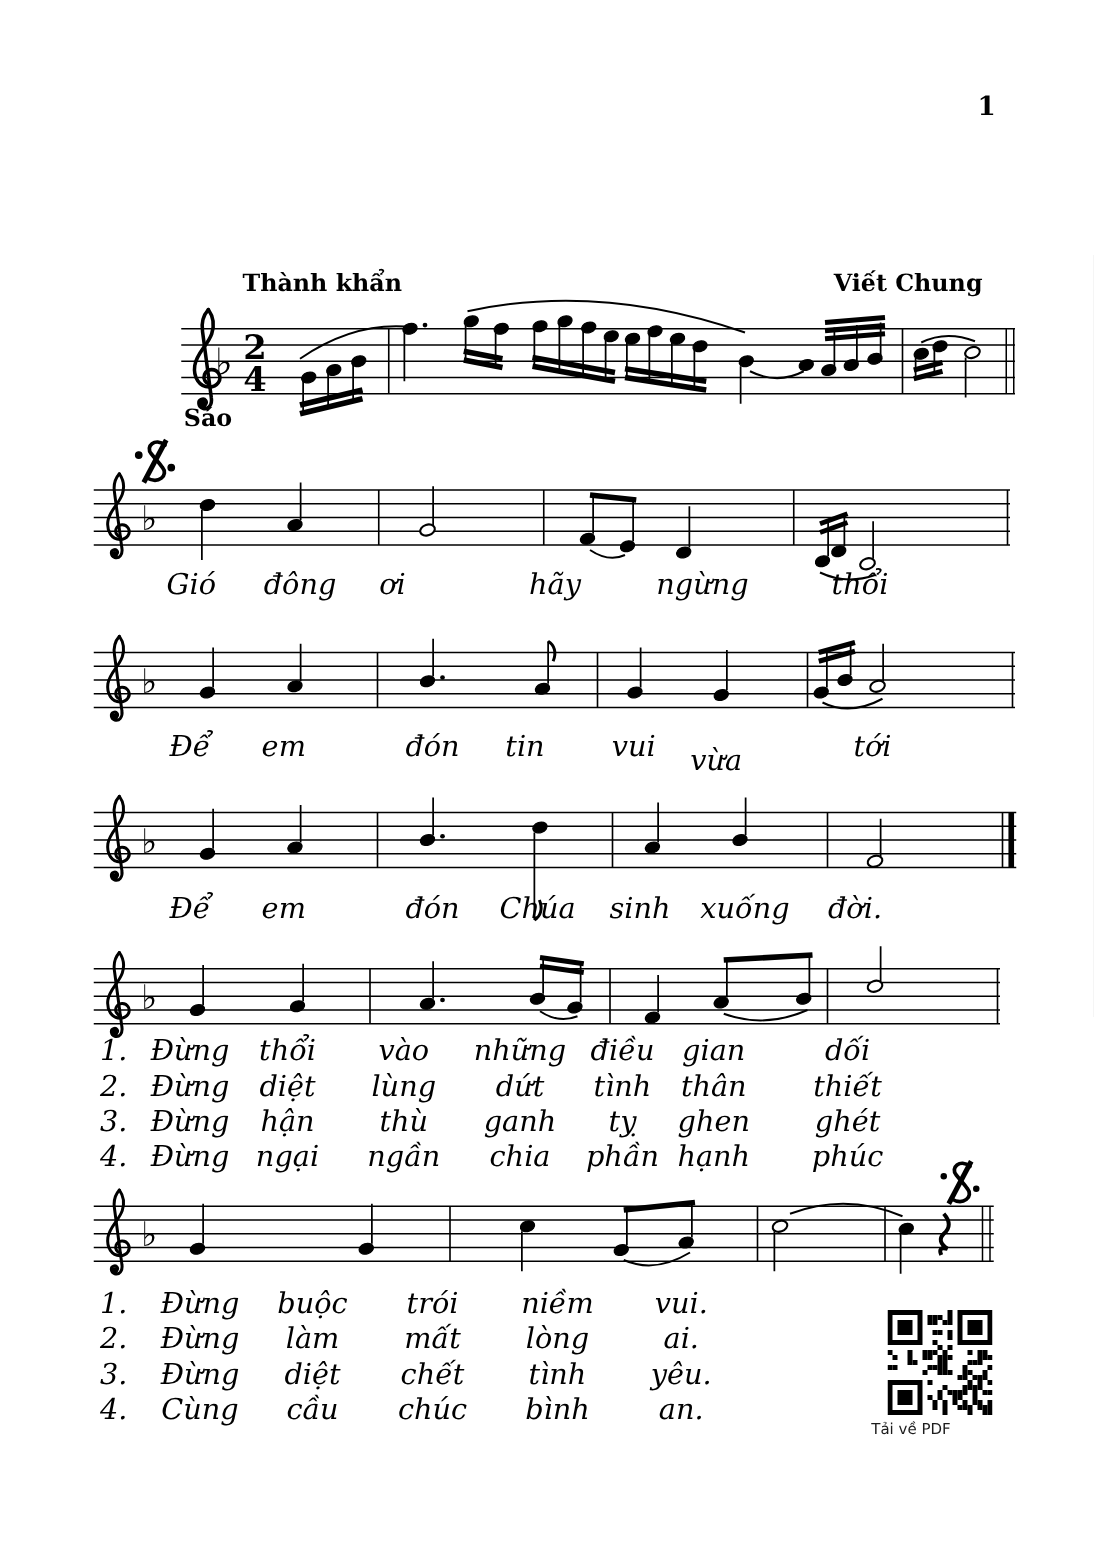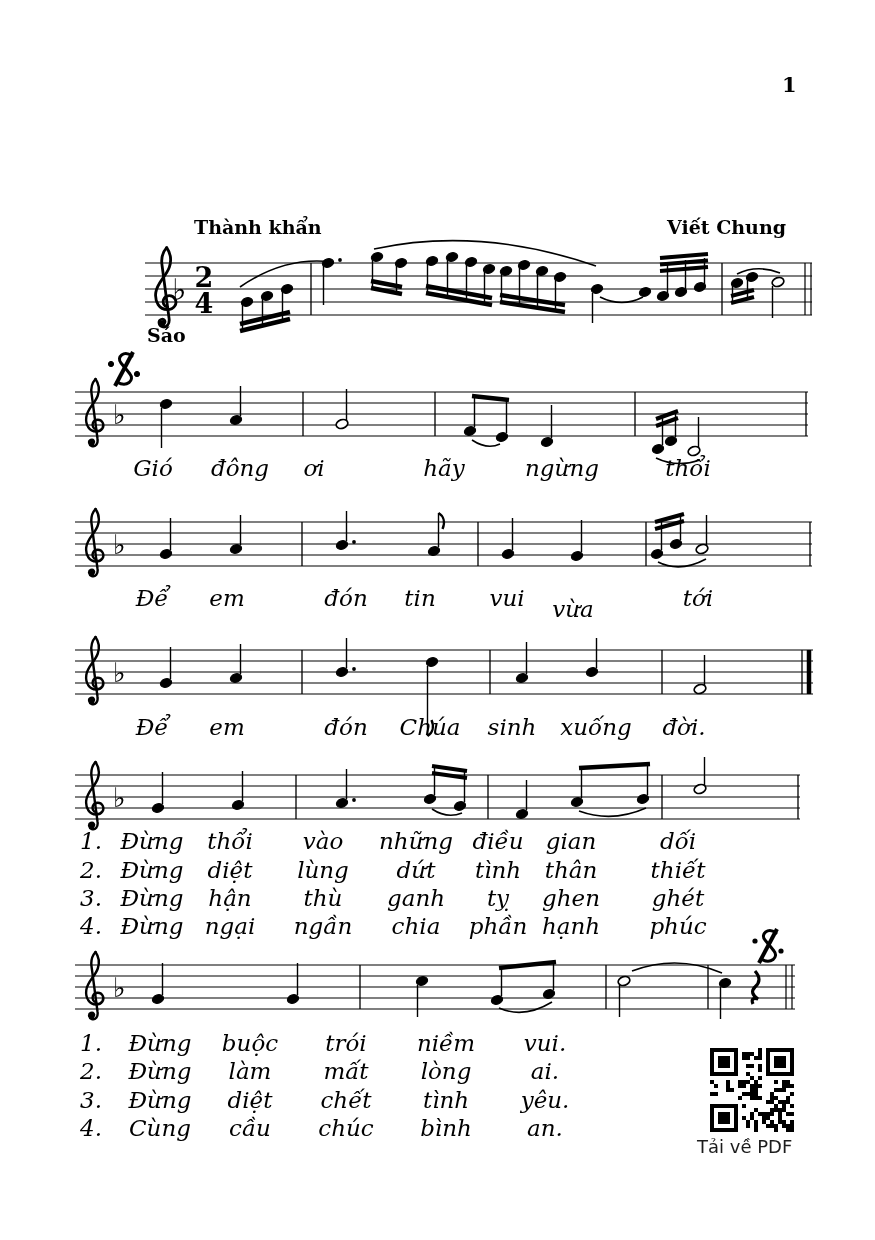--- a/index.html
+++ b/index.html
@@ -14,21 +14,21 @@
   .tempo{left:194px;top:216px;}
   .composer{right:89px;top:216px;text-align:center;}
   .instrument{left:147px;top:324px;}
   .lyr{position:absolute;transform:translateX(-50%);font-style:italic;font-size:23px;white-space:nowrap;}
   .vnum{position:absolute;left:80px;font-style:italic;font-size:23px;}
   .vrow{position:absolute;left:0;top:0;width:875px;height:29px;}
   .score-svg{position:absolute;left:0;top:0;}
   .qr-wrap{position:absolute;left:710px;top:1048px;width:100px;height:120px;cursor:pointer;}
   .qr-label{position:absolute;left:-13px;top:88px;
             font-family:"DejaVu Sans","Liberation Sans",sans-serif;
-            font-size:18px;color:#1c1c1c;font-style:normal;}
+            font-size:12px;color:#1c1c1c;font-style:normal;}
   svg{display:block;}
 </style>
 </head>
 <body>
 
 <div class="page">
 
   <svg class="score-svg" width="875" height="1240" viewBox="0 0 875 1240">
     <defs>
       <g id="clef" fill="none" stroke="#000" stroke-width="2.4" stroke-linecap="round">

